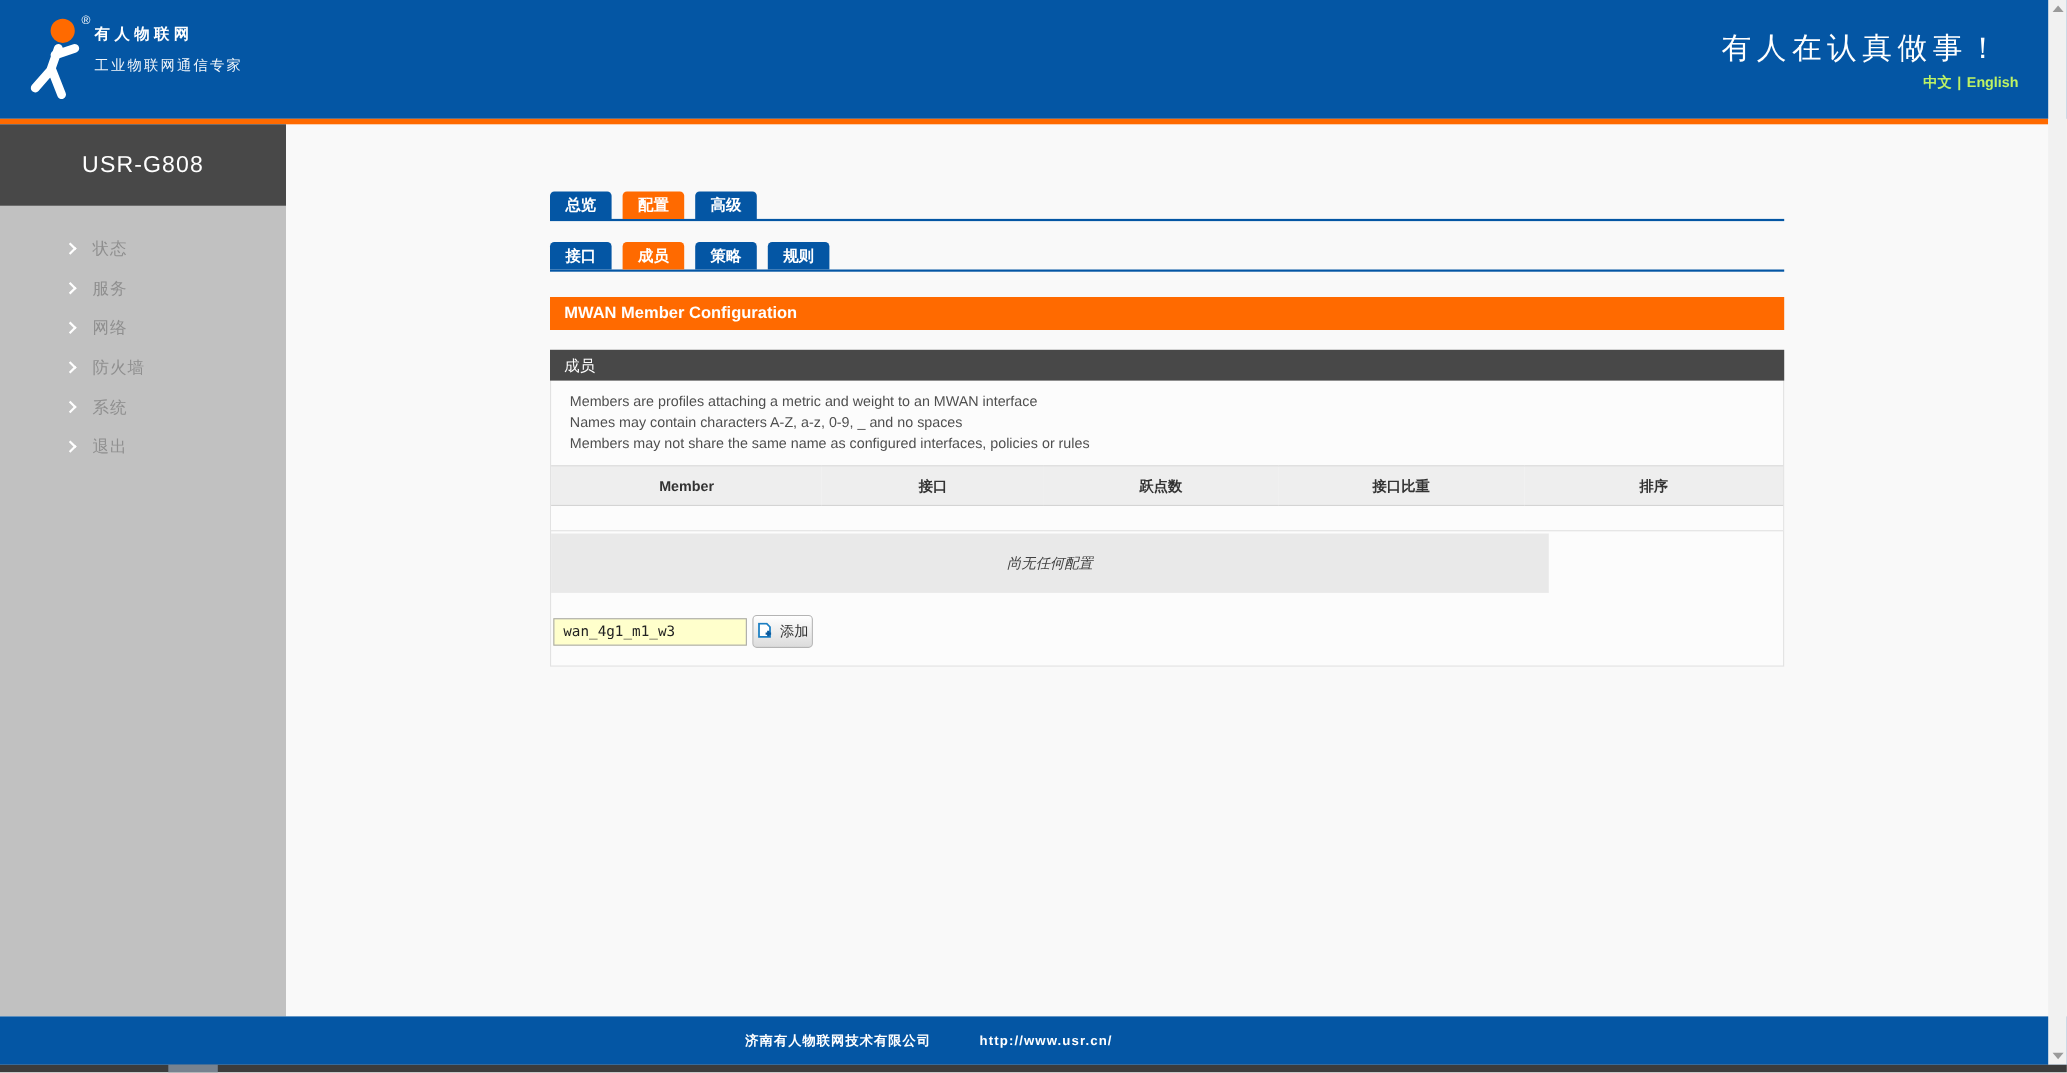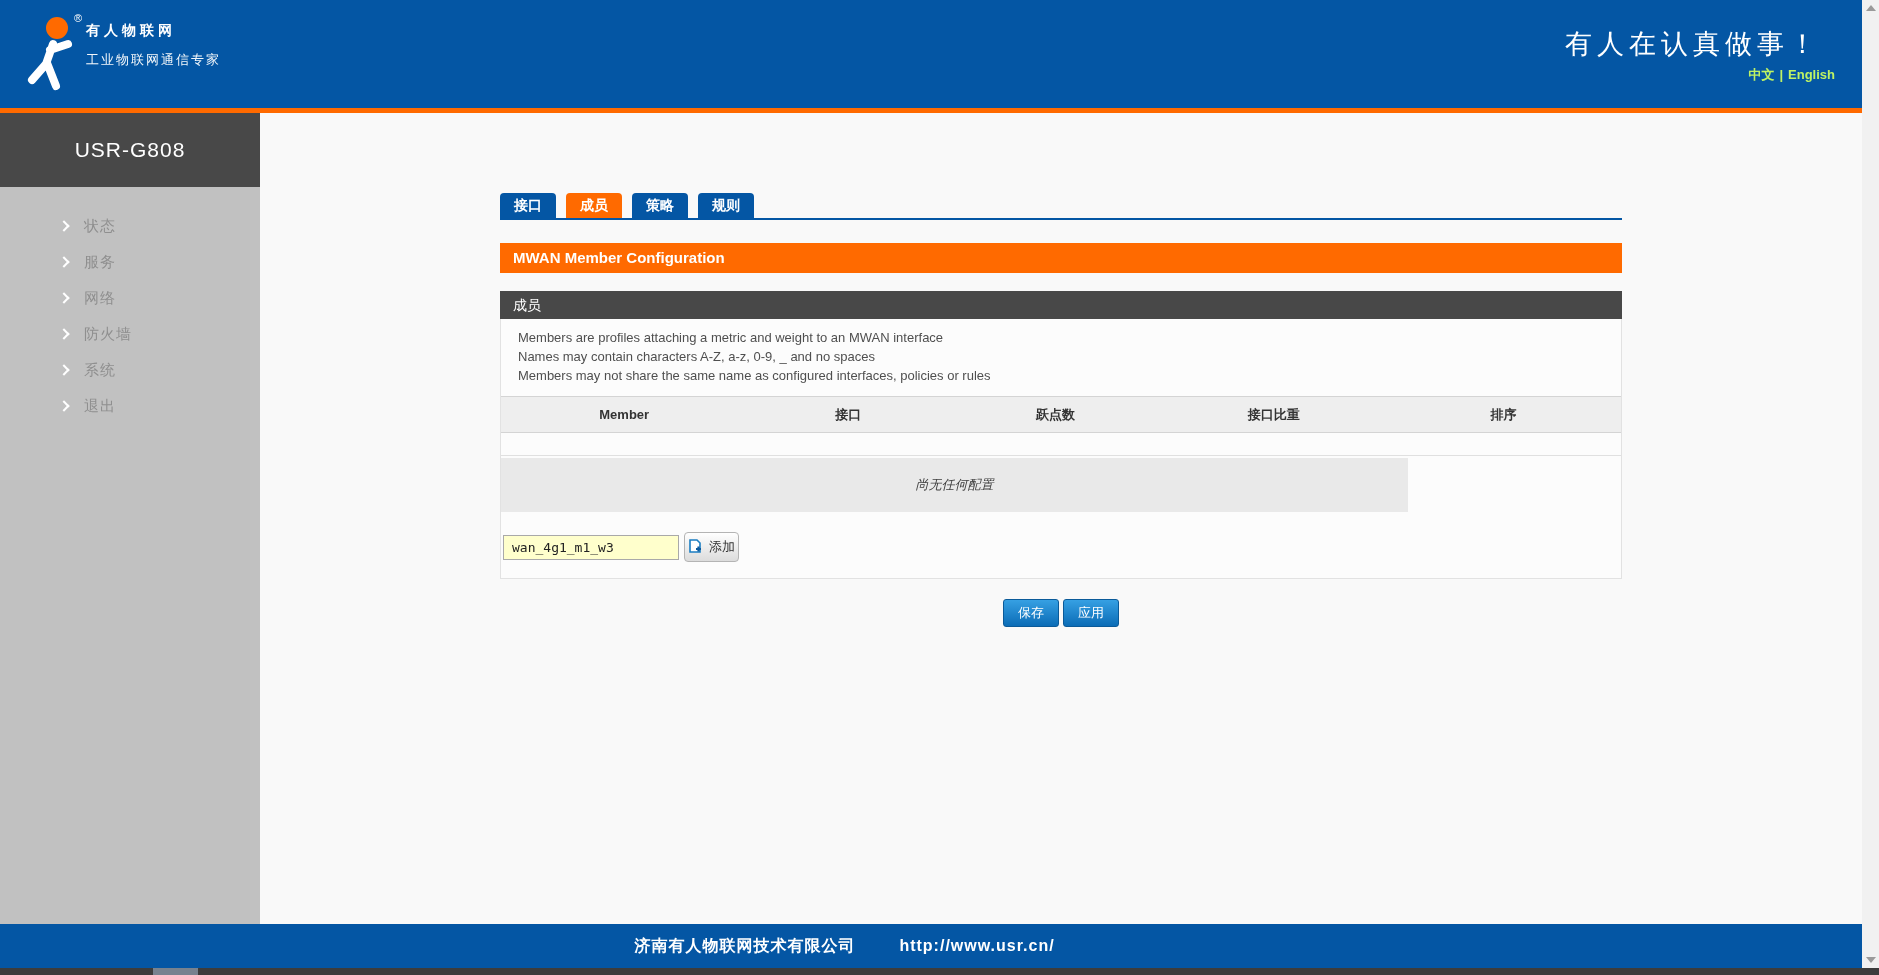--- a/index.html
+++ b/index.html
@@ -63,21 +63,21 @@
              font-size:13px; color:#333; cursor:pointer; font-family:inherit; }
 
   .action-row { margin-top:20px; display:flex; justify-content:center; gap:4px; }
   .blue-btn { height:28px; padding:0 14px; background:linear-gradient(#36a0e3,#0b6cb6);
               border:1px solid #0a5a99; border-radius:3px; color:#fff; font-size:13px;
               cursor:pointer; font-family:inherit; }
 
   
   .footer { position:absolute; left:0; bottom:7px; width:1879px; height:44px; background:#0456a4;
             display:flex; align-items:center; justify-content:center; gap:44px; padding-right:190px; }
-  .footer span { color:#fff; font-size:16px; font-weight:bold; letter-spacing:1px; }
+  .footer span { color:#fff; font-size:12px; font-weight:bold; letter-spacing:1px; }
 
   
   .vscroll { position:absolute; right:0; top:0; width:17px; height:968px; background:#f1f1f1; }
   .vs-up { position:absolute; top:5px; left:4px; width:0; height:0;
            border-left:5px solid transparent; border-right:5px solid transparent; border-bottom:6px solid #9a9a9a; }
   .vs-down { position:absolute; bottom:5px; left:4px; width:0; height:0;
            border-left:5px solid transparent; border-right:5px solid transparent; border-top:6px solid #9a9a9a; }
   .hscroll { position:absolute; left:0; bottom:0; width:1879px; height:7px; background:#3c3c3c; }
   .hs-thumb { position:absolute; left:153px; top:0; width:45px; height:7px; background:#77828f; }
 </style>
@@ -130,20 +130,25 @@
     </div>
     <div class="menu-item">
       <span class="chev"></span>
       <span class="menu-label">退出</span>
     </div>
   </div>
 </div>
 
 <div class="content">
 
+  <div class="tab-row">
+    <div class="tab">总览</div>
+    <div class="tab active">配置</div>
+    <div class="tab">高级</div>
+  </div>
 
   <div class="tab-row second">
     <div class="tab">接口</div>
     <div class="tab active">成员</div>
     <div class="tab">策略</div>
     <div class="tab">规则</div>
   </div>
 
   <div class="mwan-bar">MWAN Member Configuration</div>
 
@@ -182,24 +187,20 @@
       <button class="add-btn">
         <svg width="15" height="16" viewBox="0 0 15 16">
           <path d="M2 1 h7 l3 3 v9 h-10 z" fill="#ffffff" stroke="#1b7ec2" stroke-width="1.6"></path>
           <path d="M8 10 h5 M10.5 7.5 v5" stroke="#0b5a9e" stroke-width="2.2"></path>
         </svg>
         <span>添加</span>
       </button>
     </div>
   </div>
 
-  <div class="action-row">
-    <button class="blue-btn">保存</button>
-    <button class="blue-btn">应用</button>
-  </div>
 
 </div>
 
 <div class="footer">
   <span>济南有人物联网技术有限公司</span>
   <span>http://www.usr.cn/</span>
 </div>
 
 <div class="vscroll">
   <div class="vs-up"></div>

